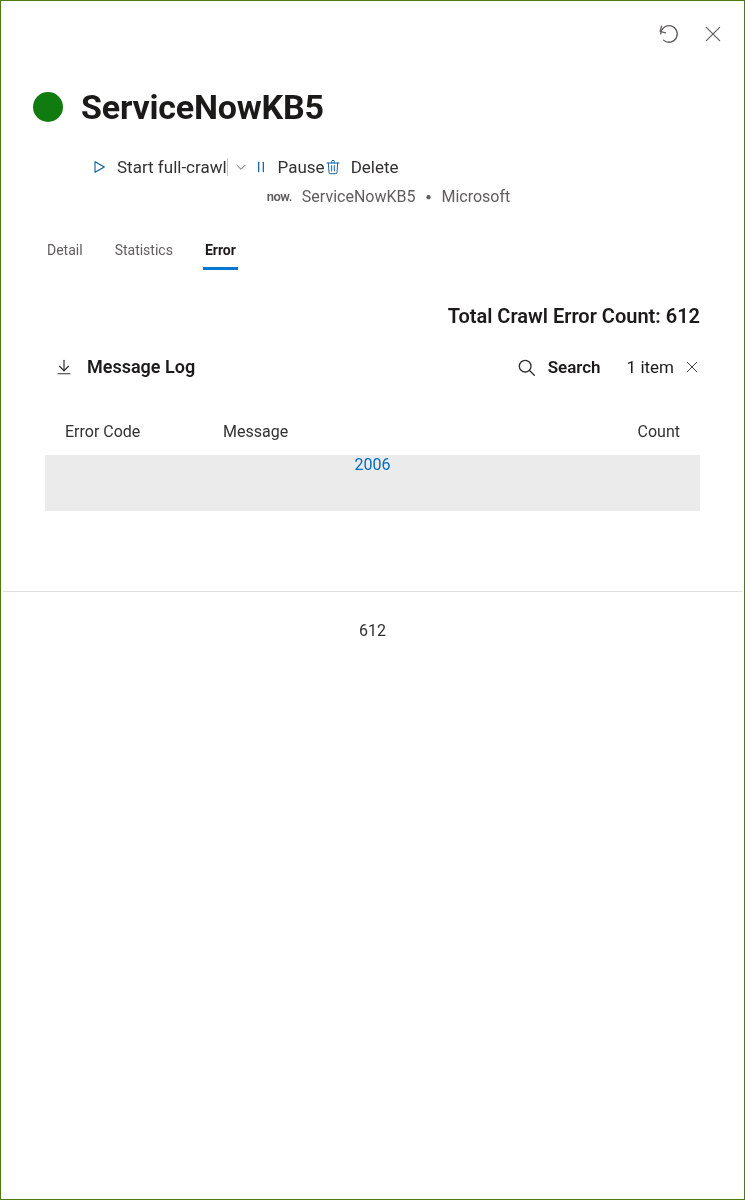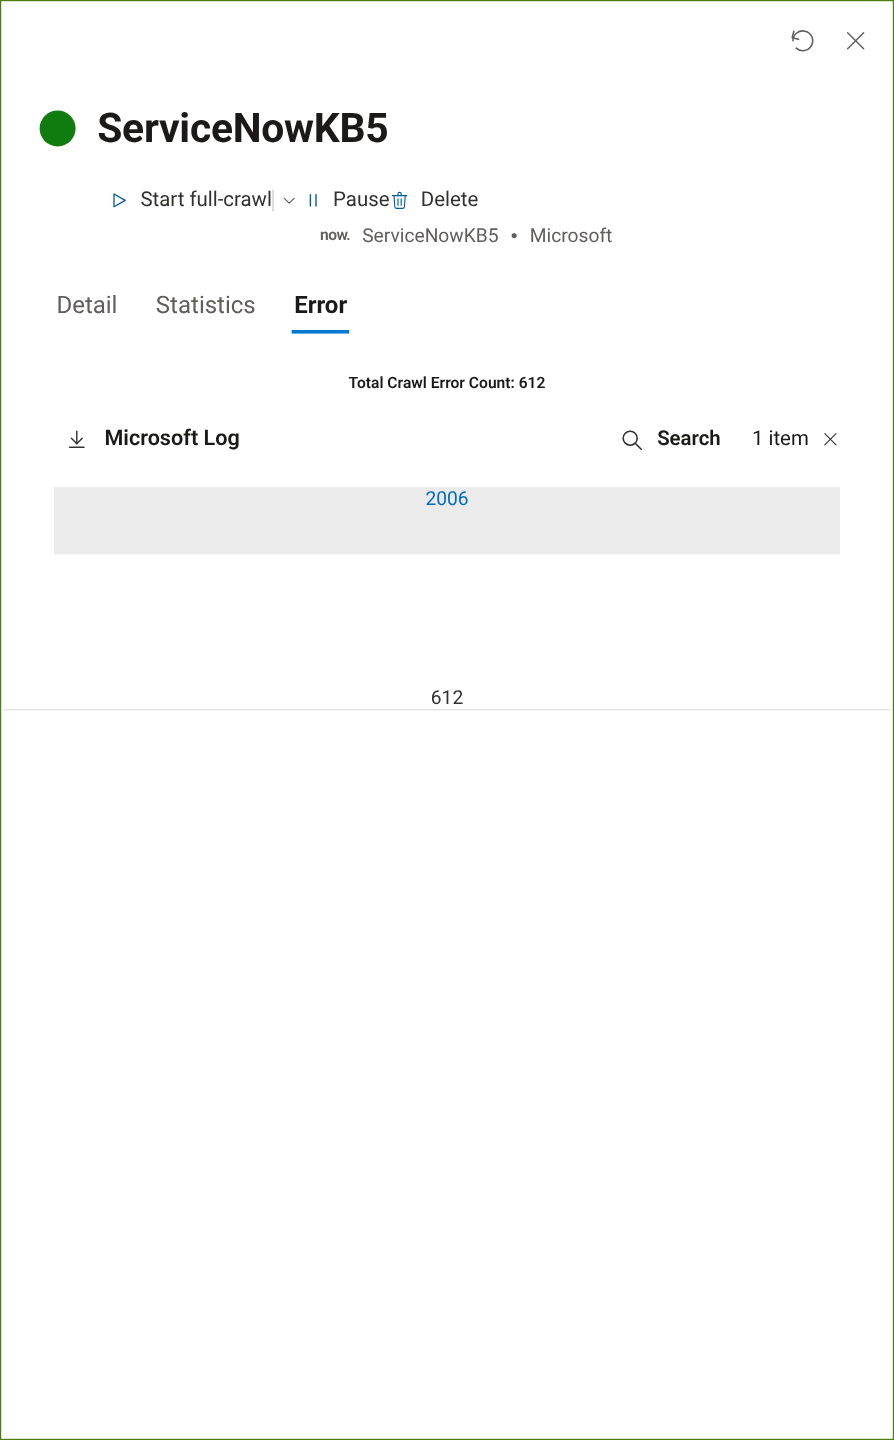--- a/index.html
+++ b/index.html
@@ -101,21 +101,21 @@
       font-size: 10px;
       color: #605e5c;
     }
 
     
     .tabs {
       display: flex;
       gap: 28px;
       padding: 30px 0 0 44px;
       border-bottom: 0;
-      font-size: 20px;
+      font-size: 14px;
     }
     .tab {
       padding: 6px 2px 10px 2px;
       color: #605e5c;
       cursor: pointer;
       position: relative;
     }
     .tab.selected {
       color: #1b1a19;
       font-weight: 700;
@@ -127,23 +127,23 @@
       height: 3px;
       background: #0078d4;
     }
 
     
     .content {
       padding: 36px 44px 0 44px;
     }
     .total-row {
       display: flex;
-      justify-content: center;
-      align-items: center;
-      font-size: 13px;
+      justify-content: flex-end;
+      align-items: center;
+      font-size: 20px;
     }
     .total-label { font-weight: 600; color: #1b1a19; }
     .learn-link { color: #006cbe; cursor: pointer; }
 
     .toolbar {
       display: flex;
       justify-content: space-between;
       align-items: center;
       padding: 28px 0 30px 10px;
     }
@@ -291,21 +291,21 @@
 
     <div class="toolbar">
       <div class="dl">
         <span class="ic">
           <svg width="18" height="18" viewBox="0 0 24 24" fill="none" stroke="currentColor" stroke-width="1.6" stroke-linecap="round" stroke-linejoin="round">
             <line x1="12" y1="3" x2="12" y2="17"></line>
             <polyline points="6 11 12 17 18 11"></polyline>
             <line x1="4" y1="21" x2="20" y2="21"></line>
           </svg>
         </span>
-        <span>Microsoft Log</span>
+        <span>Message Log</span>
       </div>
       <div class="right-tools">
         <div class="search-btn">
           <span class="ic">
             <svg width="20" height="20" viewBox="0 0 24 24" fill="none" stroke="currentColor" stroke-width="1.6" stroke-linecap="round">
               <circle cx="11" cy="11" r="7"></circle>
               <line x1="22" y1="22" x2="16.5" y2="16.5"></line>
             </svg>
           </span>
           <span>Search</span>
@@ -316,20 +316,25 @@
             <svg width="16" height="16" viewBox="0 0 24 24" fill="none" stroke="currentColor" stroke-width="1.4" stroke-linecap="round">
               <line x1="5" y1="5" x2="19" y2="19"></line>
               <line x1="19" y1="5" x2="5" y2="19"></line>
             </svg>
           </span>
         </div>
       </div>
     </div>
 
     <div class="table">
+      <div class="thead">
+        <div class="col-code">Error Code</div>
+        <div class="col-msg">Message</div>
+        <div class="col-count">Count</div>
+      </div>
       <div class="trow">
         <div class="col-code">2006</div>
         <div class="col-msg">User mapping failed due to an invalid mapping formula or no A…</div>
         <div class="col-count">612</div>
       </div>
     </div>
 
   </div>
 
   <div class="bottom-divider"></div>

